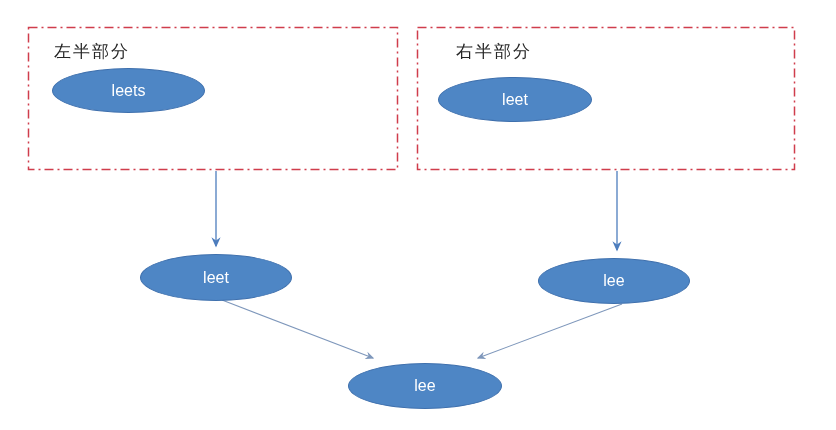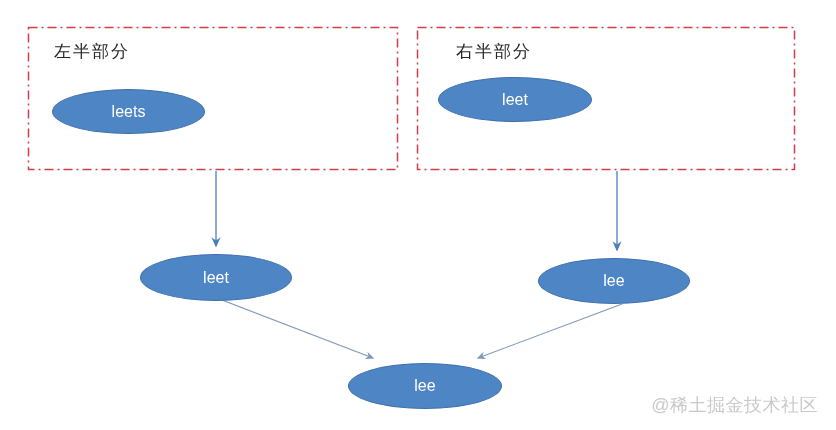--- a/index.html
+++ b/index.html
@@ -90,34 +90,33 @@
 
     <line class="edge" x1="216" y1="171" x2="216" y2="246" marker-end="url(#ah-blue)"></line>
     <line class="edge" x1="617" y1="171" x2="617" y2="250" marker-end="url(#ah-blue)"></line>
     <line class="edge muted" x1="222" y1="300" x2="373" y2="358" marker-end="url(#ah-muted)"></line>
     <line class="edge muted" x1="622" y1="304" x2="478" y2="358" marker-end="url(#ah-muted)"></line>
   </svg>
 
   <div class="group-label" style="left:54px; top:40px;">左半部分</div>
   <div class="group-label" style="left:456px; top:40px;">右半部分</div>
 
-  <div class="node" style="left:52px; top:89px; width:153px; height:45px;">
+  <div class="node" style="left:52px; top:68px; width:153px; height:45px;">
     <span>leets</span>
   </div>
 
   <div class="node" style="left:438px; top:77px; width:154px; height:45px;">
     <span>leet</span>
   </div>
 
   <div class="node" style="left:140px; top:254px; width:152px; height:47px;">
     <span>leet</span>
   </div>
   <div class="node" style="left:538px; top:258px; width:152px; height:46px;">
     <span>lee</span>
   </div>
 
   <div class="node" style="left:348px; top:363px; width:154px; height:46px;">
     <span>lee</span>
   </div>
 
-  <div class="watermark">@稀土掘金技术社区</div>
 
 </div>
 
 </body></html>

